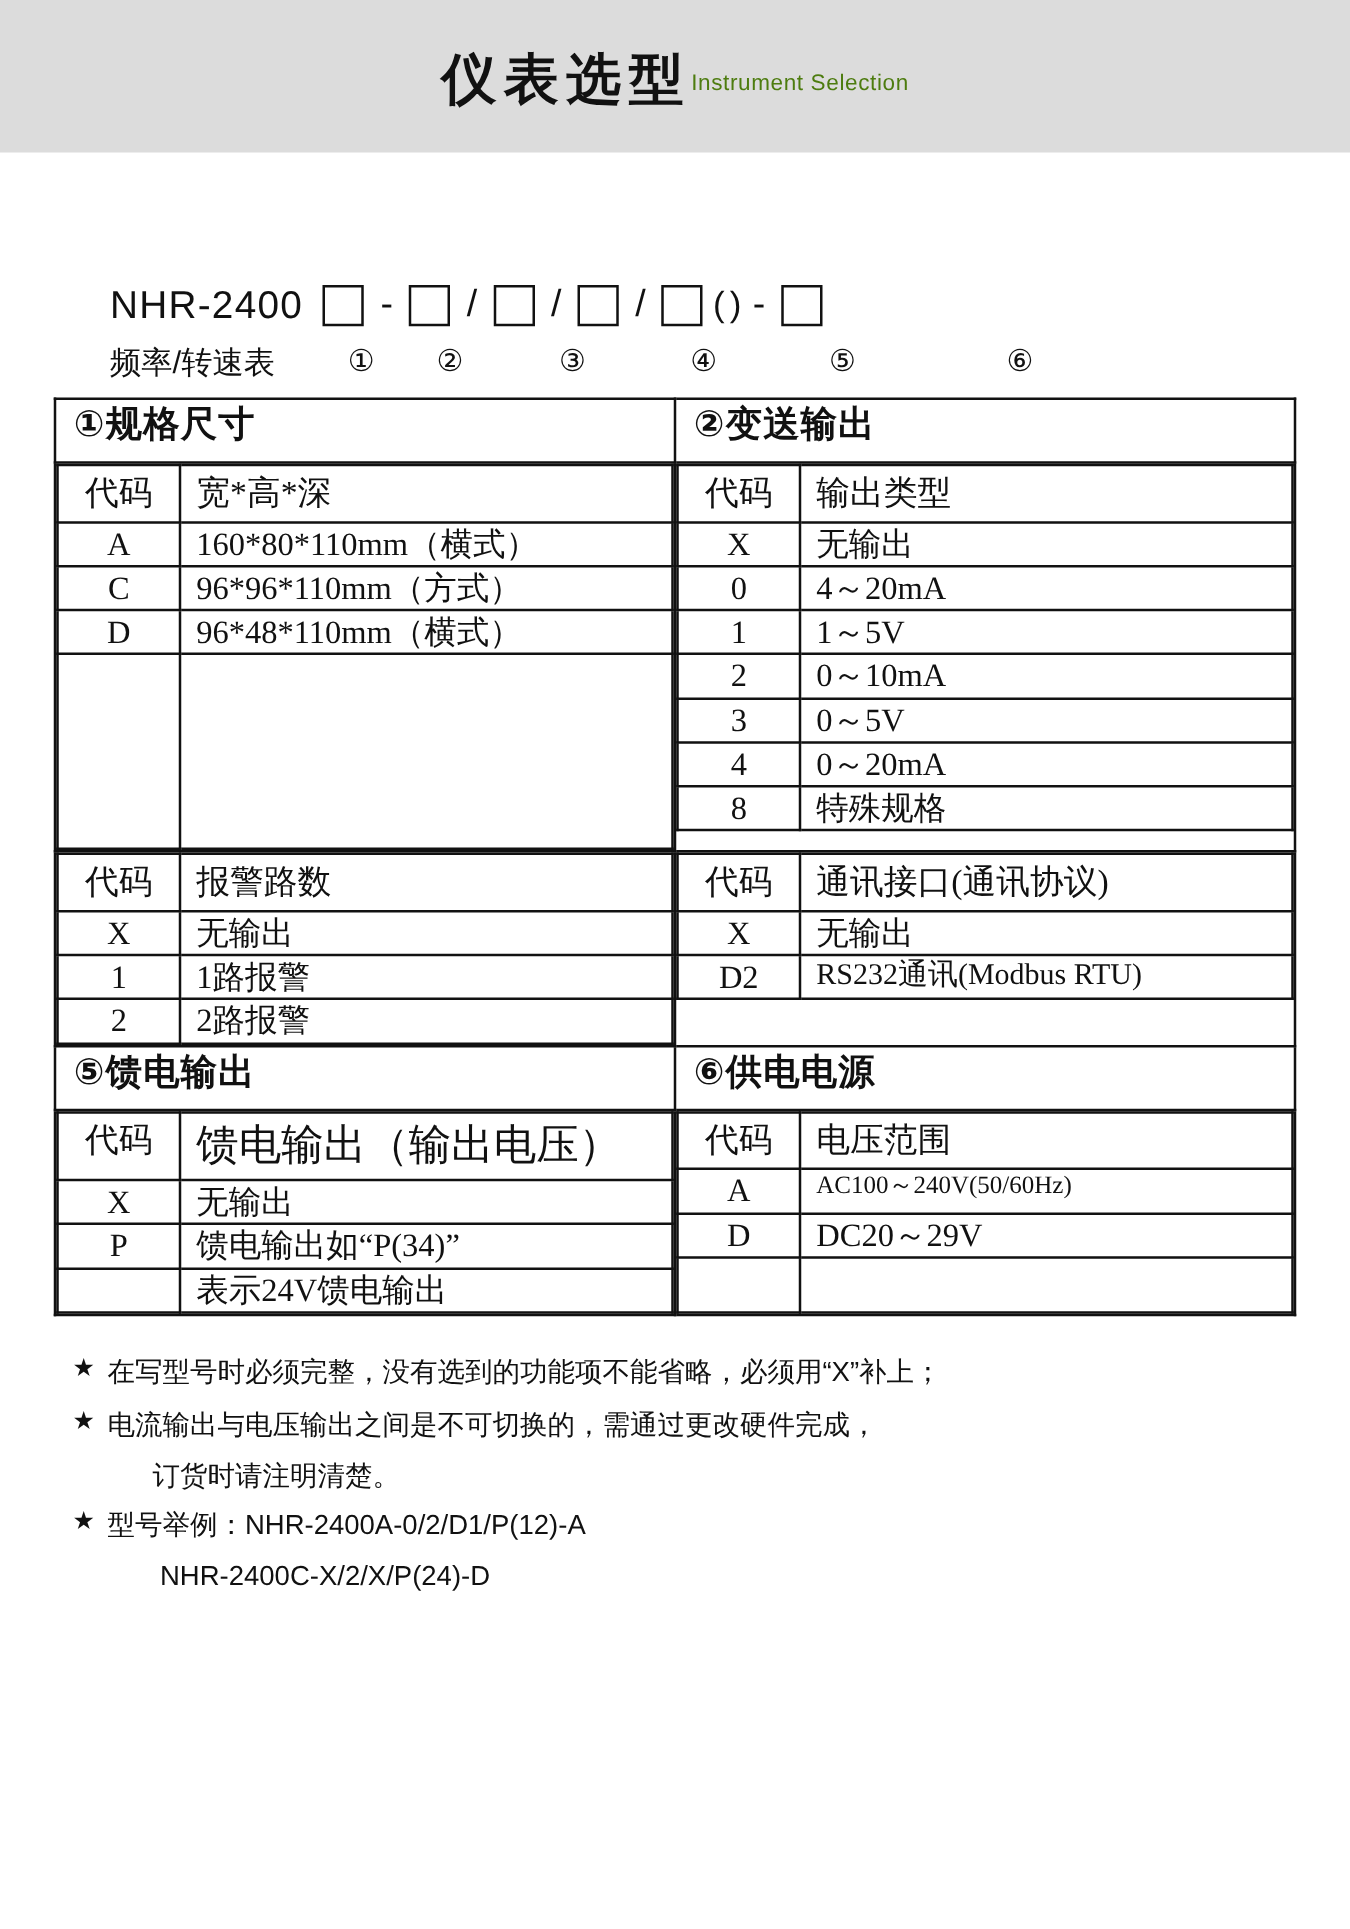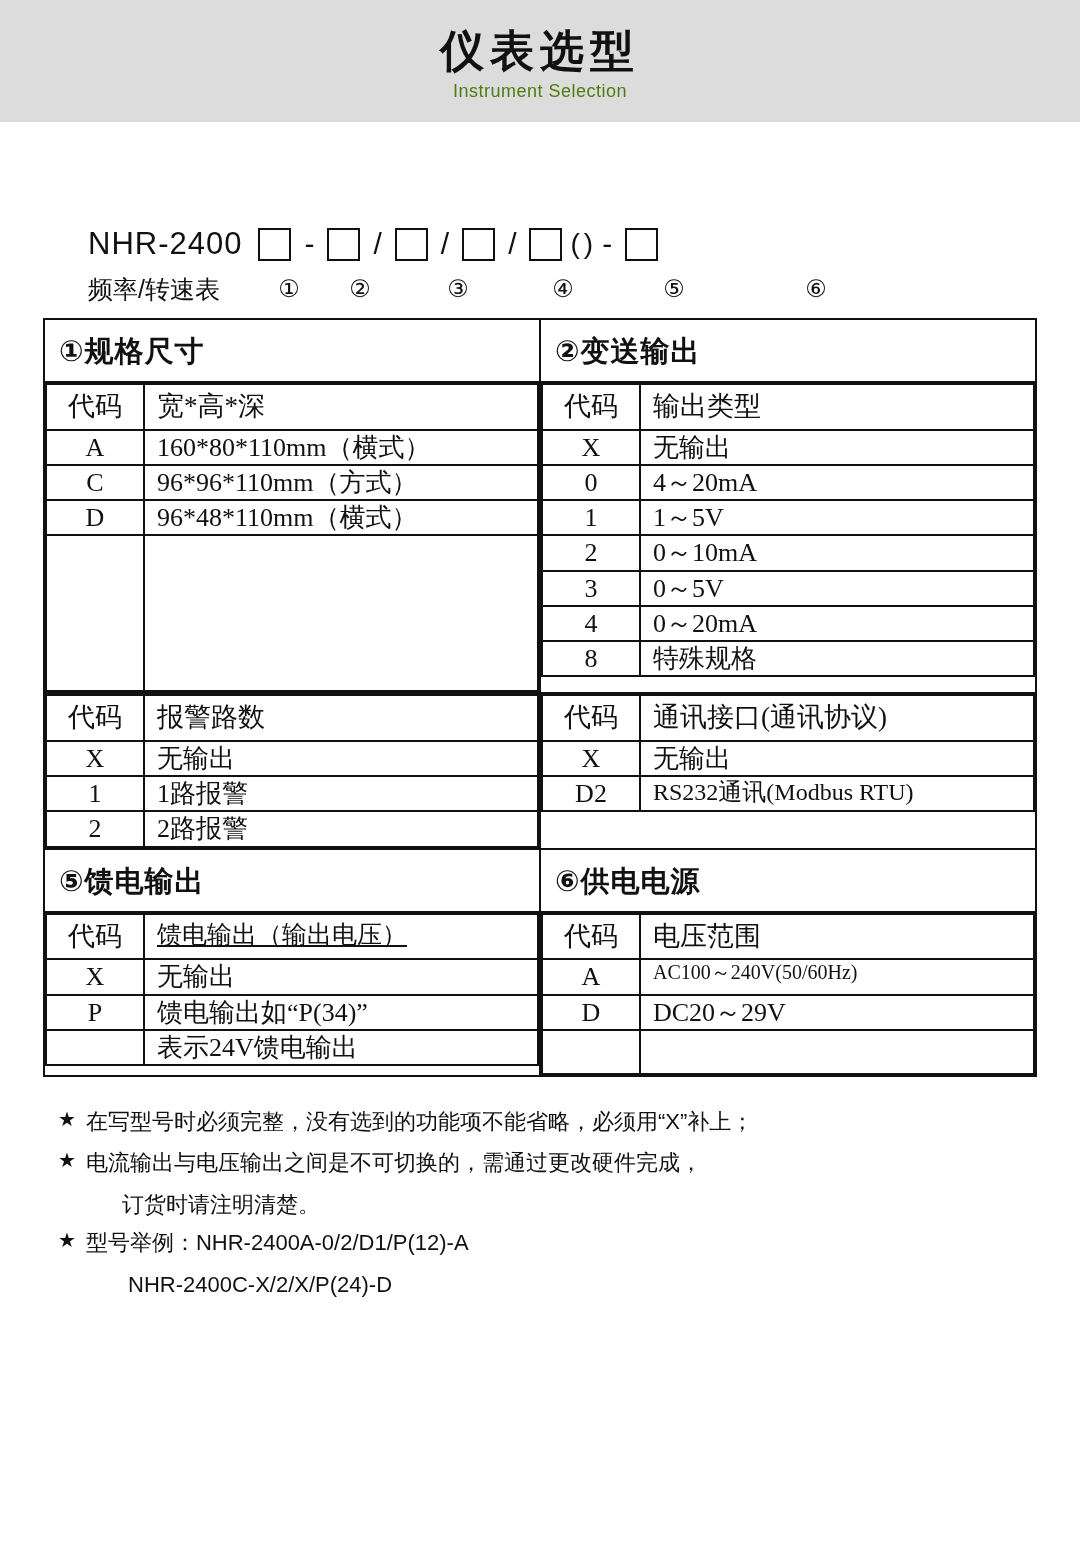--- a/index.html
+++ b/index.html
@@ -16,21 +16,21 @@
     color: #111;
     overflow: hidden;
   }
 
   
   .header {
     width: 1080px;
     height: 122px;
     background: #dcdcdc;
     display: flex;
-    flex-direction: column;
+    flex-direction: row;
     align-items: center;
     justify-content: center;
     padding-top: 6px;
   }
   .header-title-cn {
     font-family: "Liberation Sans", "DejaVu Sans", sans-serif;
     font-size: 44px;
     font-weight: bold;
     letter-spacing: 6px;
     color: #111;
@@ -107,21 +107,21 @@
   }
   table.spec td {
     border: 2px solid #111;
     padding: 0;
     vertical-align: top;
   }
   .sect-head {
     font-family: "Liberation Sans", "DejaVu Sans", sans-serif;
     font-size: 29px;
     font-weight: bold;
-    padding: 12px 10px 9px 14px;
+    padding: 0 10px 9px 14px;
     letter-spacing: 1px;
   }
   .inner {
     width: 100%;
     border-collapse: collapse;
     table-layout: fixed;
   }
   .inner td {
     border: none;
     font-size: 26px;
@@ -343,21 +343,21 @@
       <div class="sect-head">⑥供电电源</div>
     </td>
   </tr>
 
   <tr>
     <td>
       <table class="inner">
         <tbody>
               <tr class="hdr">
           <td class="code hdr-underline">代码</td>
-          <td class="desc hdr-underline" style="font-size:25px;text-decoration:underline;">馈电输出（输出电压）</td>
+          <td class="desc hdr-underline" style="font-size:34px;">馈电输出（输出电压）</td>
         </tr>
         <tr>
           <td class="code">X</td>
           <td class="desc">无输出</td>
         </tr>
         <tr>
           <td class="code">P</td>
           <td class="desc">馈电输出如“P(34)”</td>
         </tr>
         <tr>

